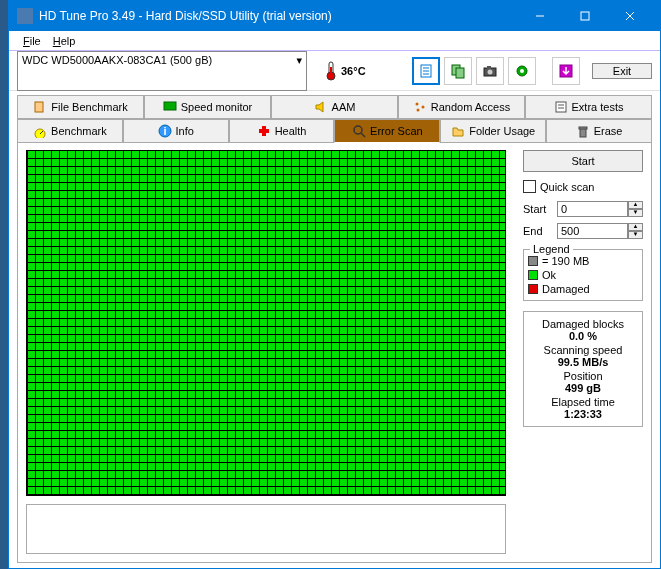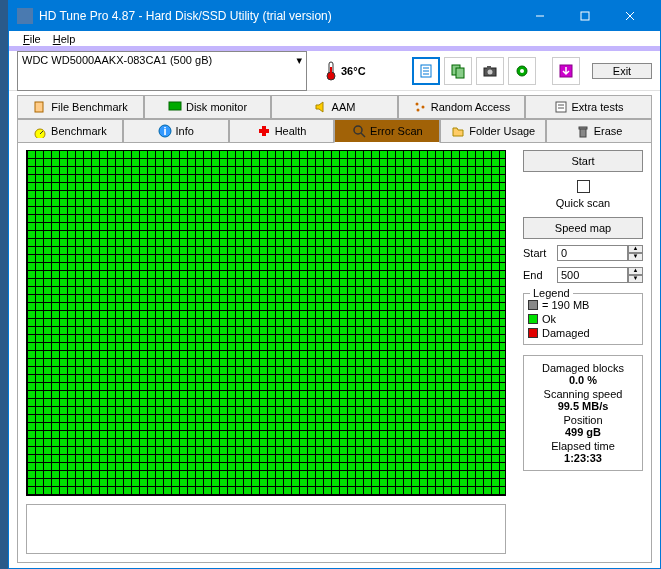--- a/index.html
+++ b/index.html
@@ -3,21 +3,21 @@
 <meta charset="utf-8">
 <style>
 * { box-sizing: border-box; margin: 0; padding: 0; font-family: Tahoma, sans-serif; font-size: 11px; }
 body { background: #2a5a8a; width: 661px; height: 569px; position: relative; overflow: hidden; }
 .window { position: absolute; left: 8px; top: 0; width: 653px; height: 569px; background: #fff; border: 1px solid #0078d7; }
 .titlebar { height: 30px; background: #0078d7; color: #fff; display: flex; align-items: center; padding: 0 8px; }
 .titlebar-icon { width: 16px; height: 16px; background: #4a7ab0; margin-right: 6px; }
 .titlebar-text { flex: 1; font-size: 12px; }
 .titlebar-buttons { display: flex; }
 .titlebar-btn { width: 45px; height: 30px; display: flex; align-items: center; justify-content: center; cursor: pointer; }
-.menubar { height: 20px; display: flex; align-items: center; padding: 0 8px; border-bottom: 5px solid #c4b5fd; }
+.menubar { height: 20px; display: flex; align-items: center; padding: 0 8px; border-bottom: 1px solid #c4b5fd; }
 .menu-item { padding: 2px 6px; cursor: pointer; text-decoration: underline; text-decoration-color: transparent; }
 .menu-item:first-letter { text-decoration: underline; }
 .toolbar { height: 40px; display: flex; align-items: center; padding: 4px 8px; gap: 4px; border-bottom: 1px solid #e0e0e0; }
 .drive-select { width: 290px; height: 40px; border: 1px solid #888; padding: 2px 4px; cursor: pointer; }
 .temp-box { display: flex; align-items: center; gap: 4px; margin: 0 8px; padding: 2px 6px; }
 .thermo-icon { width: 12px; height: 20px; }
 .temp-text { font-weight: bold; }
 .toolbar-spacer { flex: 1; }
 .tool-btn { width: 28px; height: 28px; border: 1px solid #ccc; background: #fff; display: flex; align-items: center; justify-content: center; cursor: pointer; }
 .tool-btn.active { border: 2px solid #0078d7; }
@@ -26,21 +26,21 @@
 .tabs-row { display: flex; }
 .tab { flex: 1; padding: 4px 8px; border: 1px solid #aaa; background: #f0f0f0; display: flex; align-items: center; gap: 4px; cursor: pointer; justify-content: center; min-width: 0; }
 .tab.active { background: #a16207; border-bottom: 1px solid #fff; position: relative; z-index: 1; }
 .tab-icon { width: 14px; height: 14px; flex-shrink: 0; }
 .content { display: flex; padding: 8px; gap: 8px; border: 1px solid #aaa; border-top: none; margin-top: -1px; }
 .scan-area { flex: 1; }
 .scan-grid { width: 480px; height: 346px; background: #00e000; position: relative; border: 1px solid #000; background-image: repeating-linear-gradient(0deg, #000 0, #000 1px, transparent 1px, transparent 8px), repeating-linear-gradient(90deg, #000 0, #000 1px, transparent 1px, transparent 8px); }
 .scan-blank { width: 480px; height: 50px; border: 1px solid #aaa; margin-top: 8px; background: #fff; }
 .side-panel { width: 120px; display: flex; flex-direction: column; gap: 6px; }
 .btn { height: 22px; border: 1px solid #888; background: #efefef; cursor: pointer; }
-.check-row { display: flex; align-items: center; gap: 4px; padding: 2px 0; flex-direction: column; }
+.check-row { display: flex; align-items: center; gap: 4px; padding: 2px 0; }
 .checkbox { width: 13px; height: 13px; border: 1px solid #333; background: #fff; cursor: pointer; }
 .field-row { display: flex; align-items: center; gap: 4px; }
 .field-label { width: 30px; }
 .spinner { display: flex; flex: 1; }
 .spinner input { flex: 1; width: 60px; border: 1px solid #888; padding: 1px 3px; }
 .spinner-btns { width: 15px; display: flex; flex-direction: column; }
 .spinner-btn { flex: 1; border: 1px solid #888; background: #efefef; font-size: 6px; line-height: 5px; text-align: center; cursor: pointer; }
 .unit-select { flex: 1; border: 1px solid #888; padding: 1px 3px; text-align: center; cursor: pointer; }
 .legend-box { border: 1px solid #aaa; padding: 4px; position: relative; margin-top: 4px; }
 .legend-title { position: absolute; top: -7px; left: 6px; background: #fff; padding: 0 3px; }
@@ -50,21 +50,21 @@
 .stat-label { margin-top: 2px; }
 .stat-value { font-weight: bold; margin-bottom: 2px; }
 svg { display: block; }
 </style>
 </head>
 <body>
 
 <div class="window">
   <div class="titlebar">
     <div class="titlebar-icon"></div>
-    <div class="titlebar-text">HD Tune Pro 4.87 - Hard Disk/SSD Utility (trial version)</div>
+    <div class="titlebar-text">HD Tune Pro 3.49 - Hard Disk/SSD Utility (trial version)</div>
     <div class="titlebar-buttons">
       <div class="titlebar-btn">
           <svg width="10" height="10">
             <line x1="1" y1="5" x2="9" y2="5" stroke="#fff" stroke-width="1"></line>
           </svg>
         </div>
       <div class="titlebar-btn">
           <svg width="10" height="10">
             <rect x="1" y="1" width="8" height="8" fill="none" stroke="#fff" stroke-width="1"></rect>
           </svg>
@@ -139,21 +139,21 @@
       <div class="tab">
           <svg class="tab-icon">
             <rect x="2" y="2" width="8" height="10" fill="#fc8" stroke="#a60"></rect>
           </svg>
           <span>File Benchmark</span>
         </div>
       <div class="tab">
           <svg class="tab-icon">
             <rect x="1" y="2" width="12" height="8" fill="#0a0" stroke="#060"></rect>
           </svg>
-          <span>Disk monitor</span>
+          <span>Speed monitor</span>
         </div>
       <div class="tab">
           <svg class="tab-icon">
             <path d="M2 5 L5 5 L9 2 L9 12 L5 9 L2 9 Z" fill="#fc0" stroke="#a80"></path>
           </svg>
           <span>AAM</span>
         </div>
       <div class="tab">
           <svg class="tab-icon">
             <circle cx="4" cy="4" r="1.5" fill="#c60"></circle>
@@ -219,21 +219,20 @@
       <div class="scan-area">
         <div class="scan-grid"></div>
         <div class="scan-blank"></div>
       </div>
       <div class="side-panel">
         <button class="btn">Start</button>
         <div class="check-row">
           <div class="checkbox"></div>
           <span>Quick scan</span>
         </div>
-        <button class="btn">Speed map</button>
 
         <div class="field-row">
           <span class="field-label">Start</span>
           <div class="spinner">
             <input value="0" style="">
             <div class="spinner-btns">
                 <div class="spinner-btn">▲</div>
                 <div class="spinner-btn">▼</div>
               </div>
           </div>

